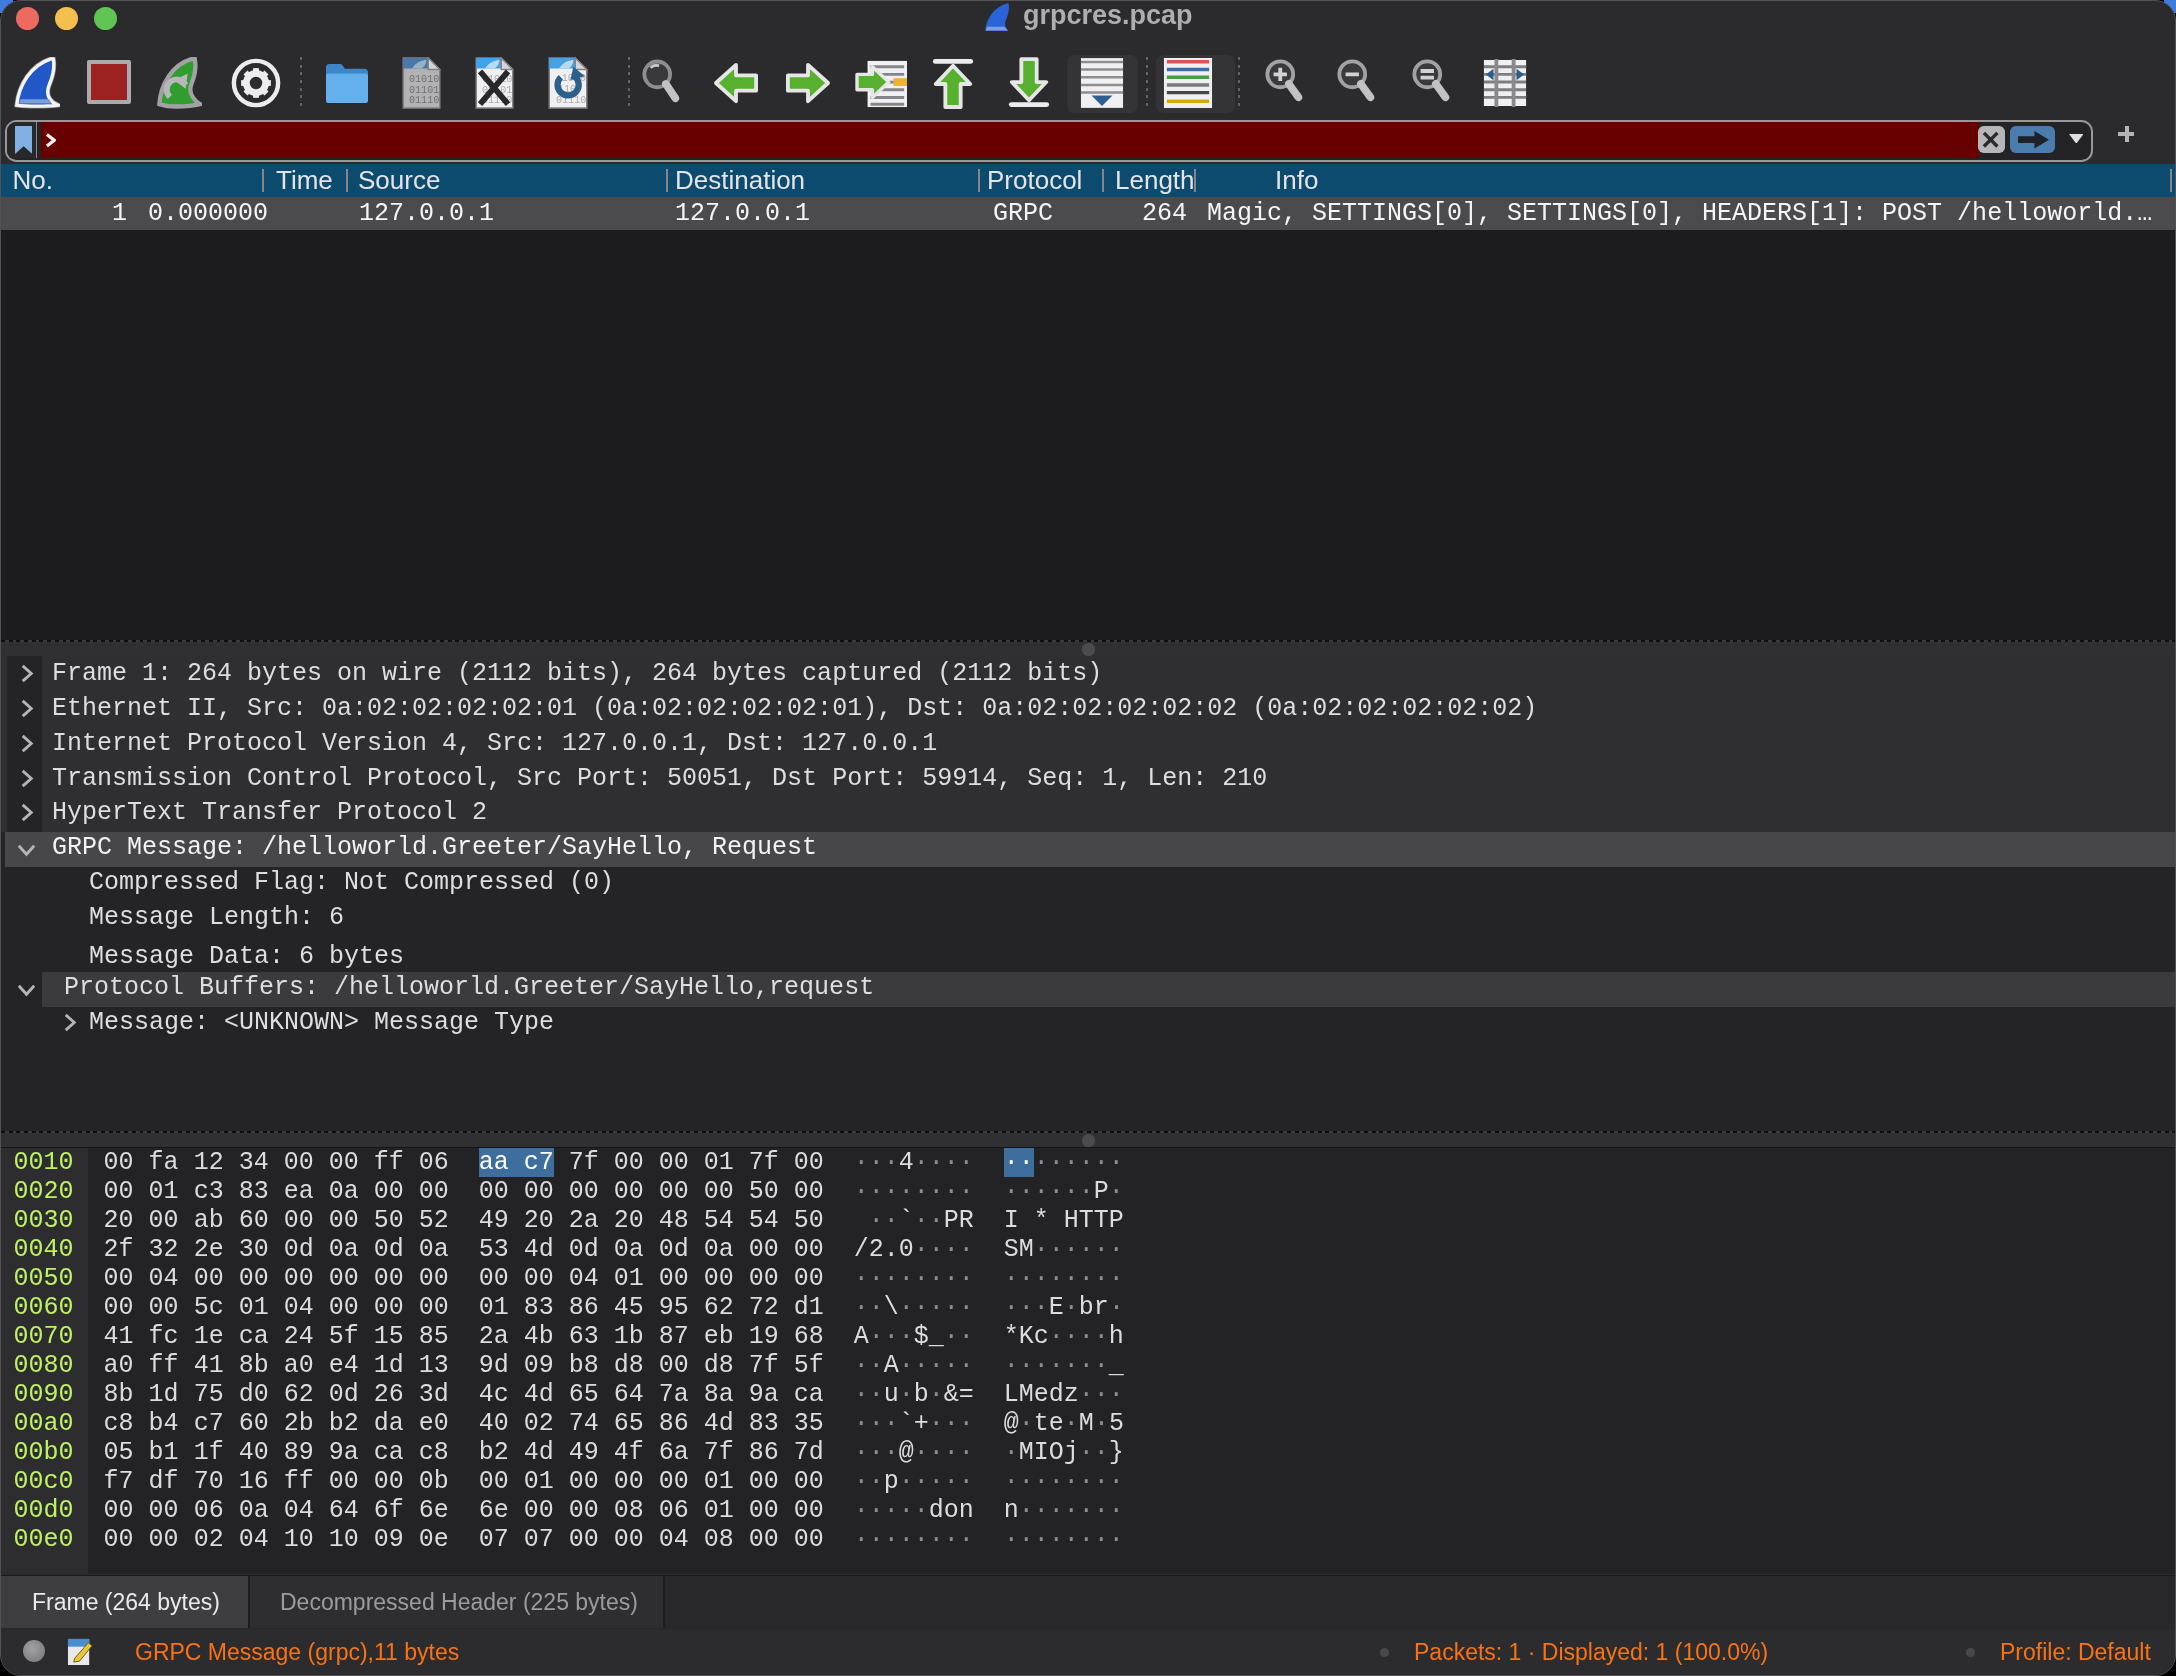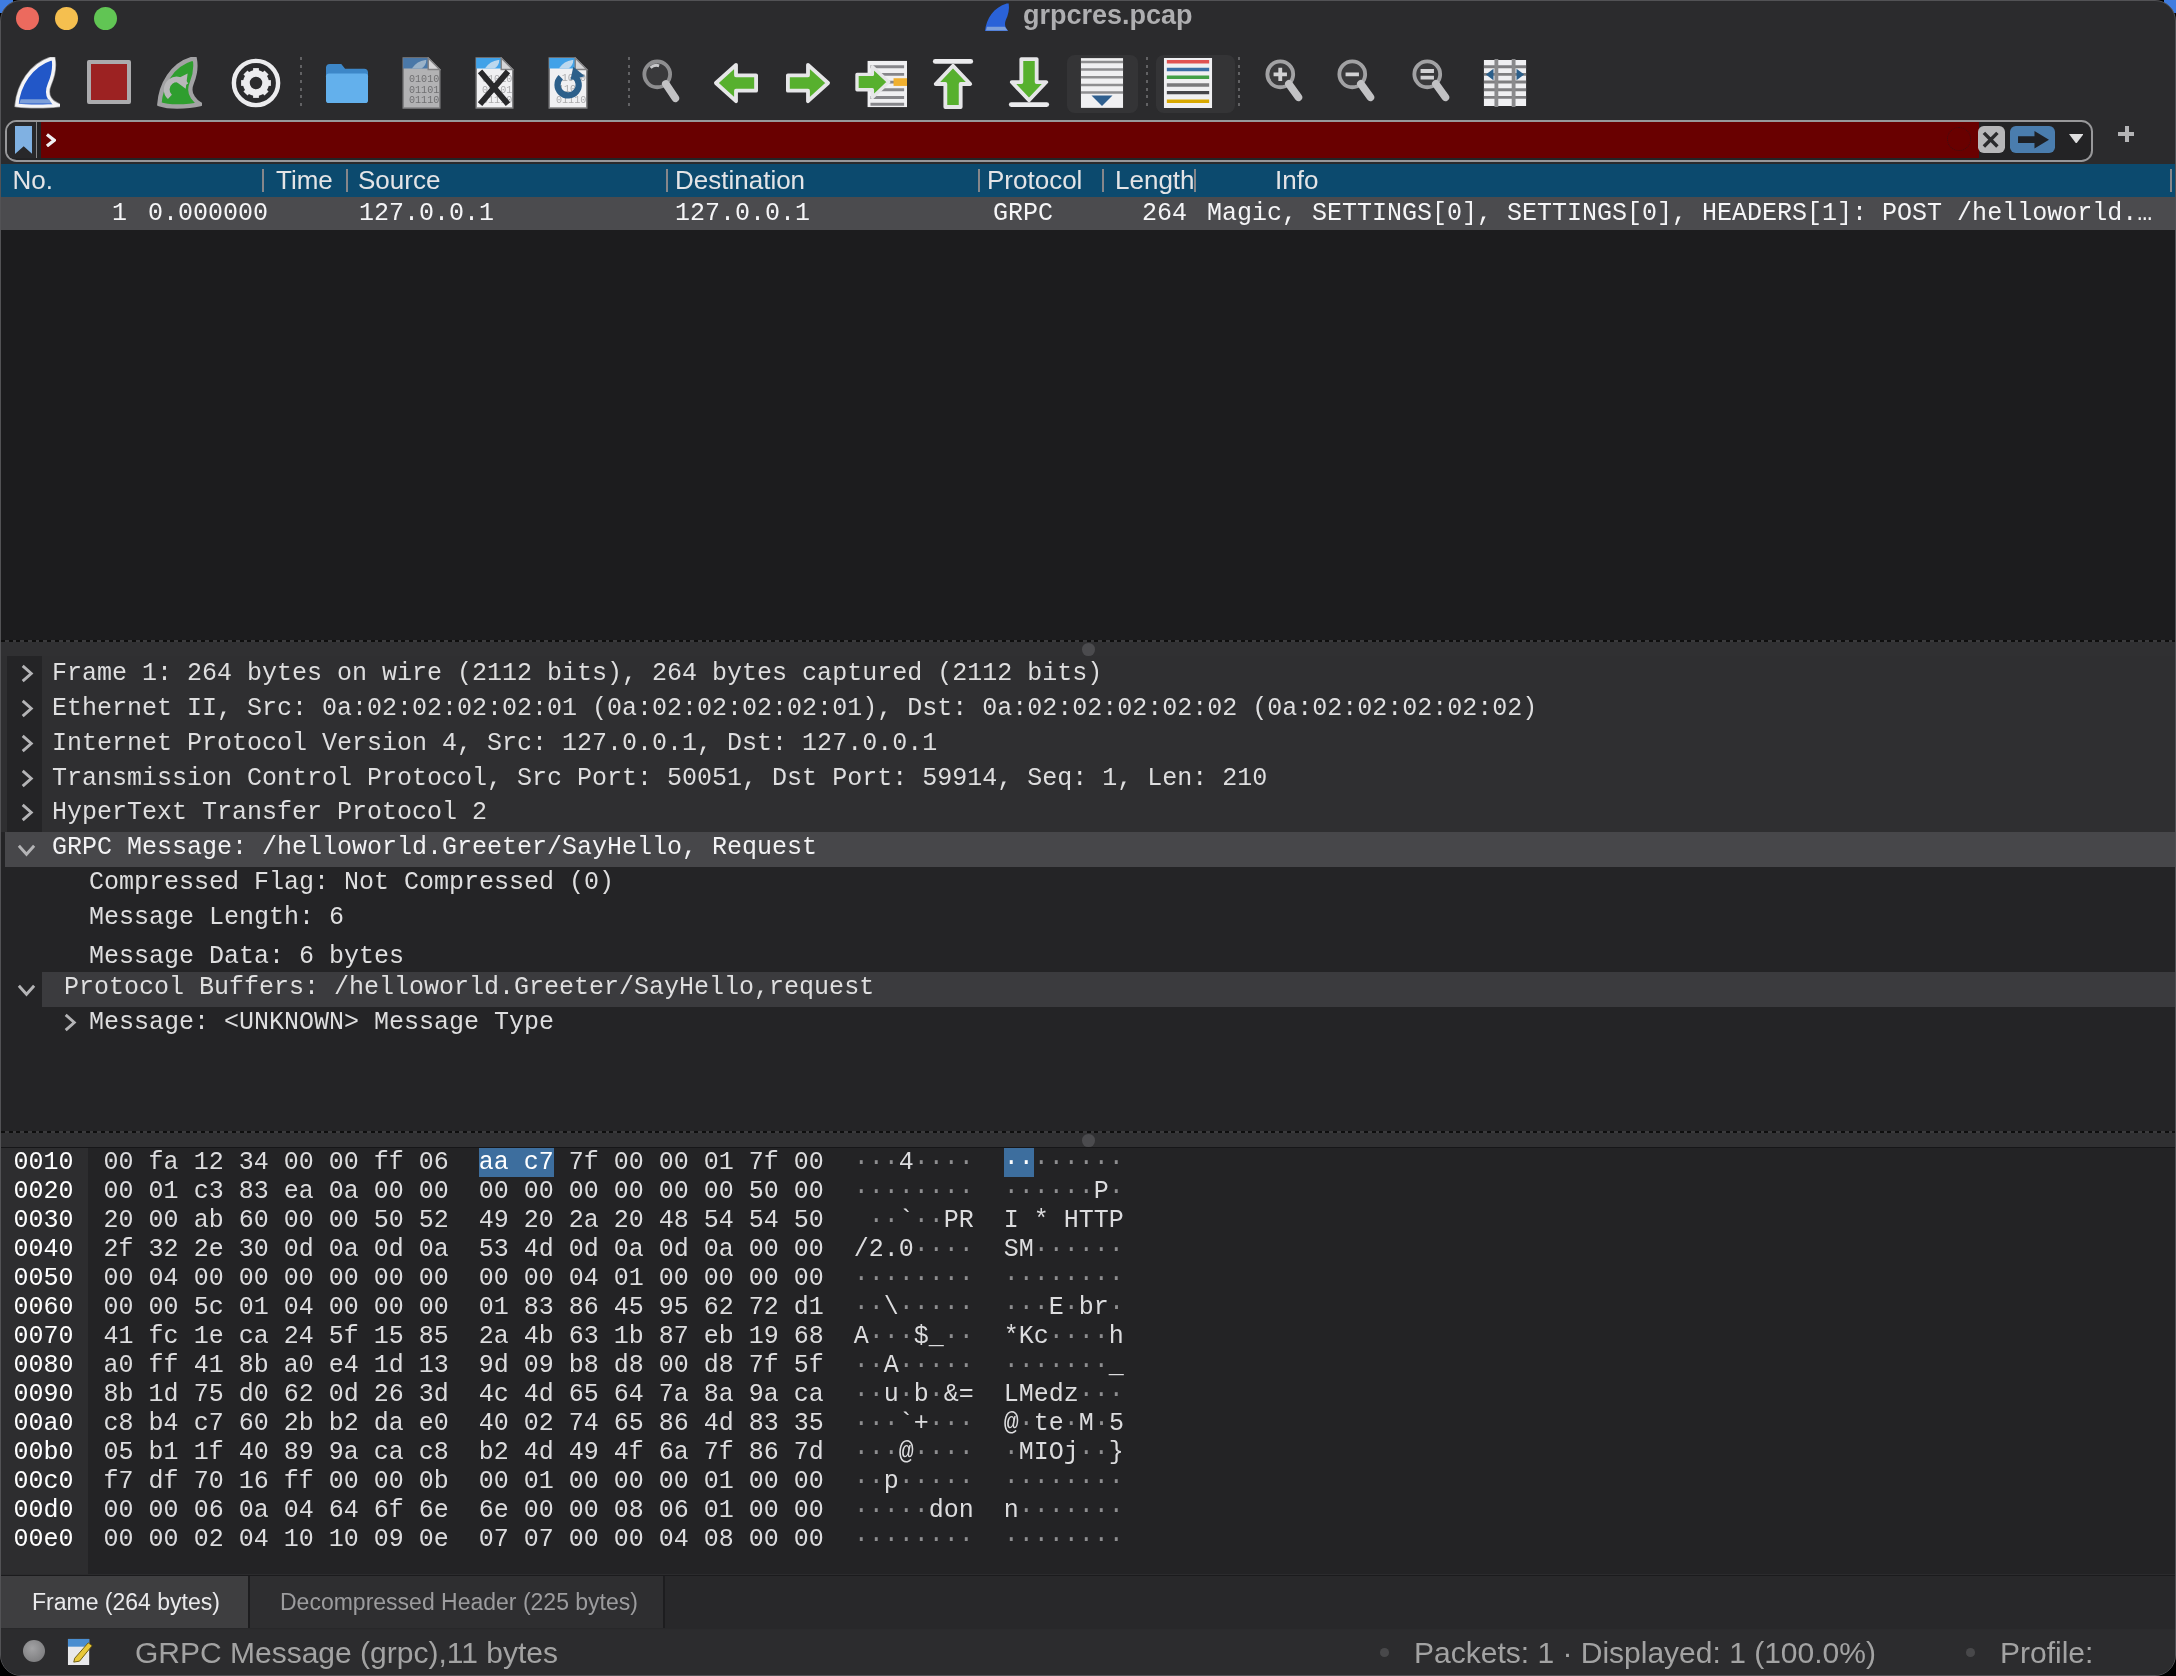--- a/index.html
+++ b/index.html
@@ -26,28 +26,28 @@
   .splitdot { position:absolute; width:12.6px; height:12.6px; border-radius:50%; background:#4b4b4e; left:1081px; }
   
   #detail { position:absolute; left:0; right:0; top:657px; height:473px; background:#242426; }
   .drow { position:absolute; left:0; right:0; height:35px; }
   .drow .t { position:absolute; top:0; height:35px; line-height:35px; font-size:25px; color:#dededf; font-family:"Liberation Mono",monospace; white-space:pre; }
   .chev { position:absolute; width:21px; height:21px; }
   
   #hexpane { position:absolute; left:0; right:0; top:1147px; height:426px; background:#232325; }
   #hexgutter { position:absolute; left:0; top:0; width:87px; height:426px; background:#2d2d2f; }
   #hexpane pre { position:absolute; left:12.6px; top:0; font-family:"Liberation Mono",monospace; font-size:25px; line-height:29px; color:#dcdcde; }
-  #hexpane pre .off { color:#ffffff; }
+  #hexpane pre .off { color:#bef264; }
   #hexpane pre .dim { color:#8e8e90; }
   #hexpane pre .hl { background:#3d6e9e; color:#fff; }
   
   #tabbar { position:absolute; left:0; right:0; top:1574px; height:54px; background:#28282a; border-top:1.9px solid #1b1b1d; }
   
   #statusbar { position:absolute; left:0; right:0; top:1629px; height:45px; background:#2c2c2e; }
-  #statusbar .st { position:absolute; font-size:30px; color:#a3a3a3; line-height:45px; height:45px; top:0; }
+  #statusbar .st { position:absolute; font-size:23px; color:#f97316; line-height:45px; height:45px; top:0; }
   .ticon { position:absolute; top:56px; }
   .vsep { position:absolute; top:56px; height:52px; width:1.9px;
       background:repeating-linear-gradient(180deg,#626264 0 2.9px,rgba(0,0,0,0) 2.9px 7.7px); }
 </style>
 </head>
 <body>
 <div class="abs" style="left:0;top:0;width:12.6px;height:12.6px;background:#3f7ce0;"></div>
 <div class="abs" style="left:2164px;top:0;width:12.6px;height:12.6px;background:#3f7ce0;"></div>
 <div id="win">
 

